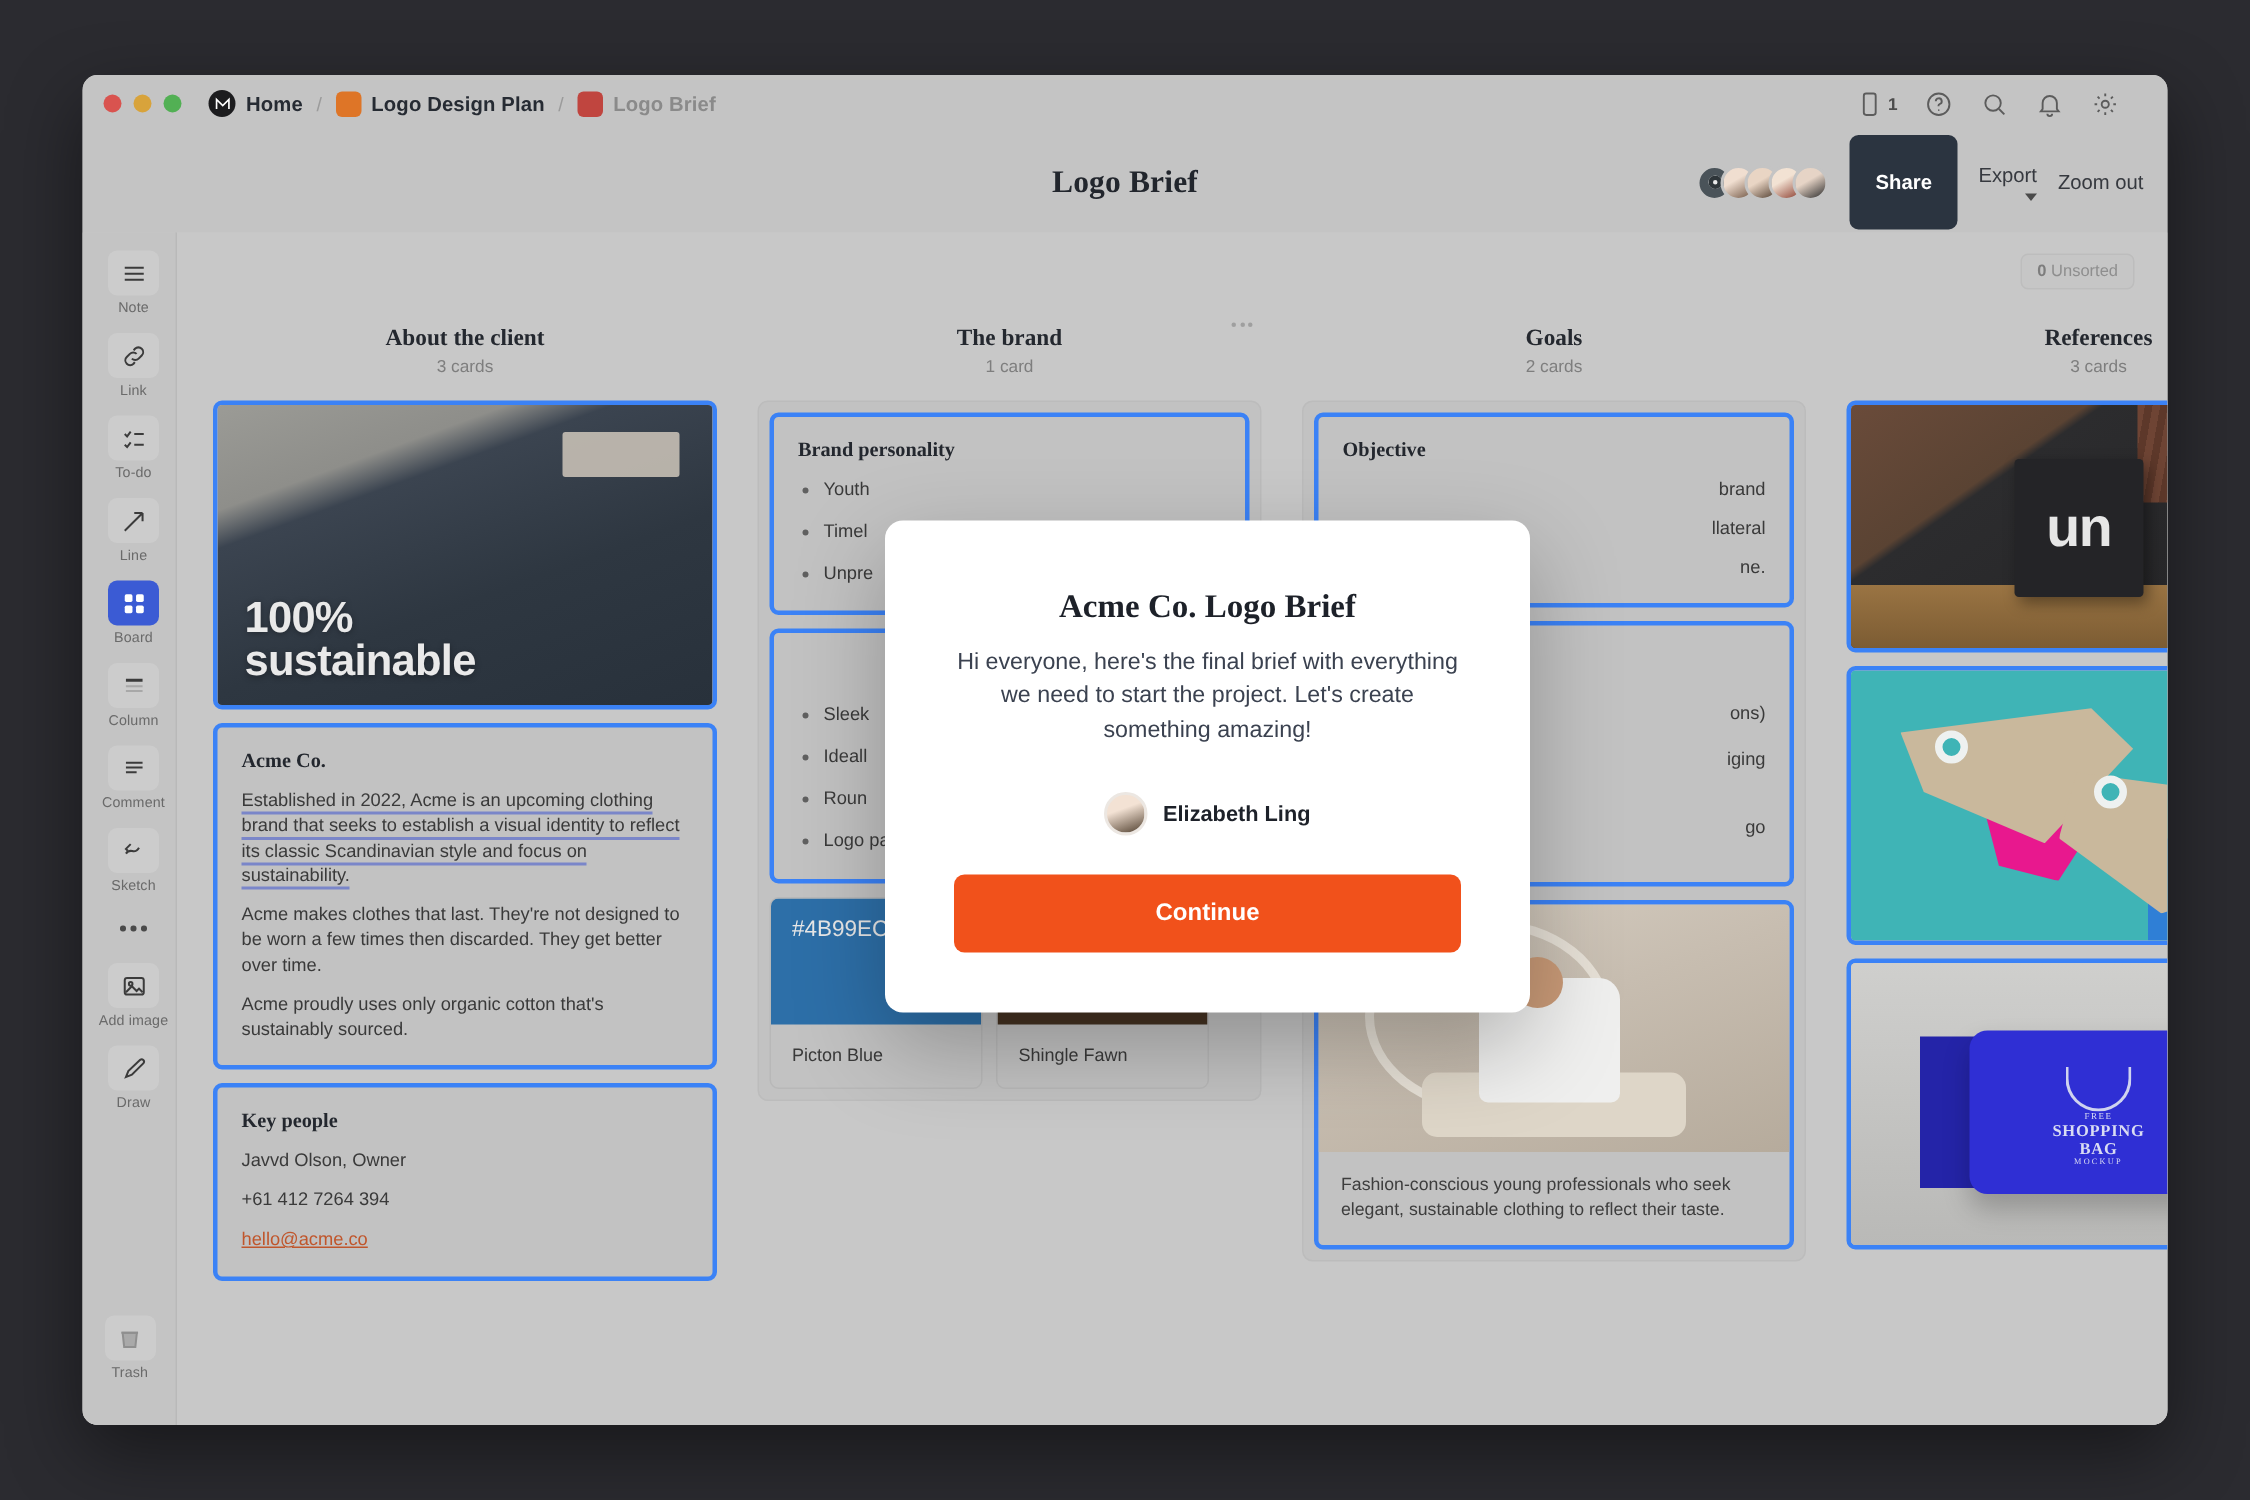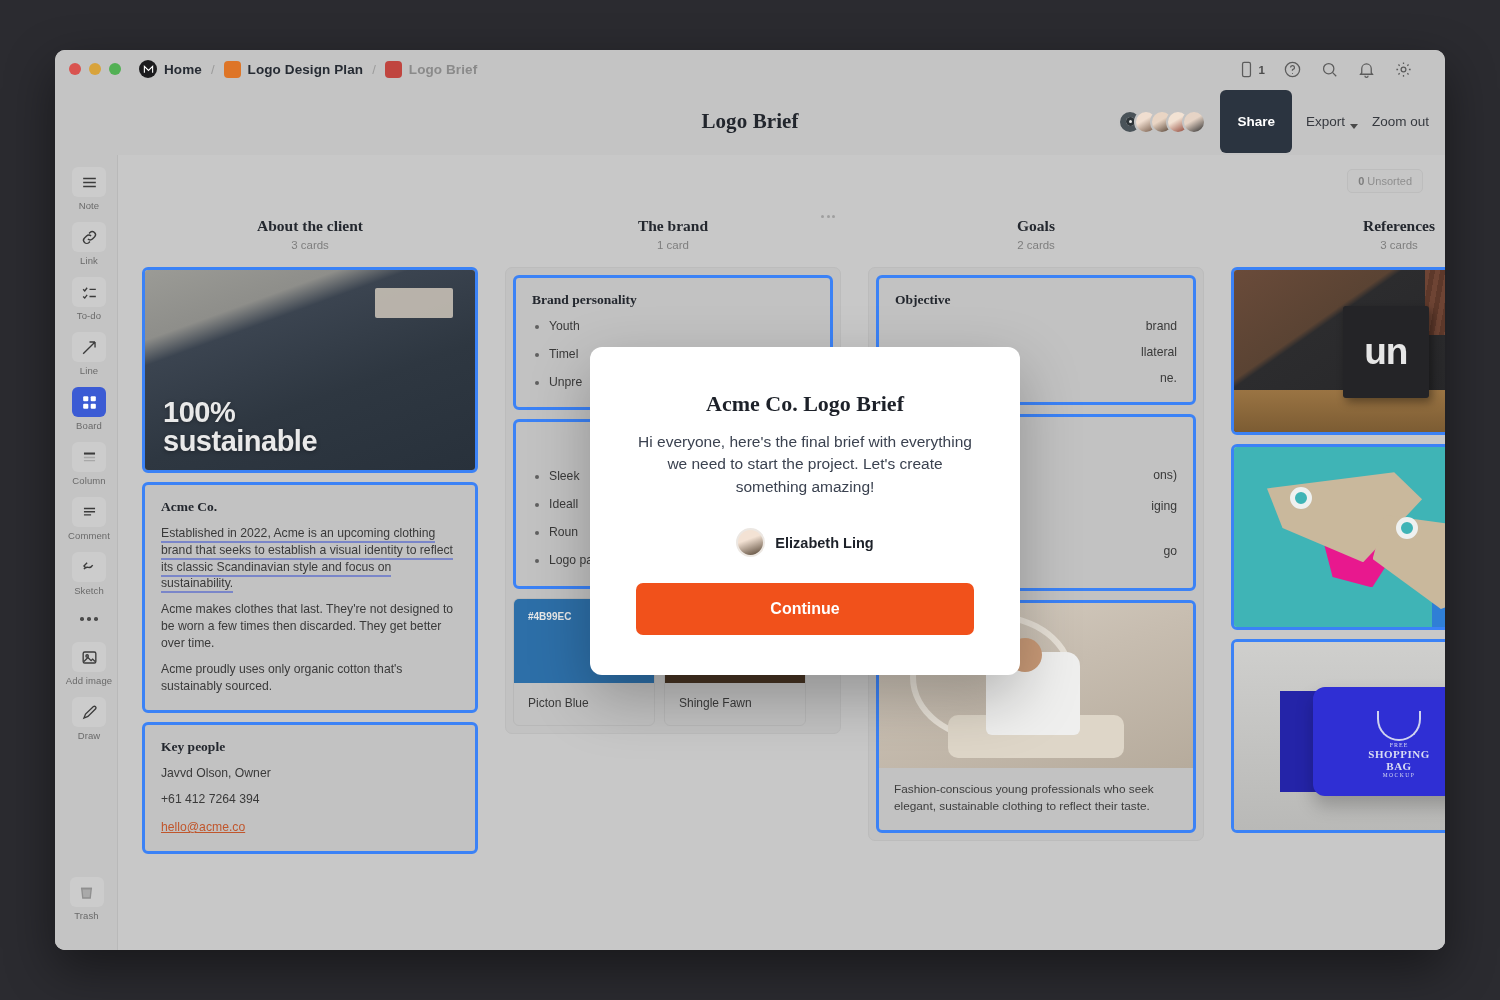--- a/index.html
+++ b/index.html
@@ -103,21 +103,21 @@
 
   .share-btn {
     background: #2b3440; color: #fff;
     font-size: 13.5px; font-weight: 700;
     padding: 24px 17px; border-radius: 6px;
     border: none; cursor: pointer;
   }
   .export-btn, .zoomout-btn {
     background: transparent; border: none; cursor: pointer;
     font-size: 13.5px; color: #36393f; font-weight: 500;
-    display: flex; align-items: flex-end; gap: 5px;
+    display: flex; align-items: flex-end; gap: 5px; flex-direction: column;
   }
   .caret { width: 0; height: 0; border-left: 4px solid transparent; border-right: 4px solid transparent; border-top: 5px solid #4a4a4a; }
 
   
   .body { display: flex; height: calc(900px - 38px - 67px); background: #c8c8c8; }
 
   
   .rail {
     width: 63px; flex: 0 0 63px;
     background: #c4c4c4;
@@ -224,21 +224,21 @@
   .chair-ring { position: absolute; left: 10%; top: 6%; width: 52%; height: 78%; border: 6px solid #e6e0d6; border-radius: 50%; }
   .person-body { position: absolute; left: 34%; top: 30%; width: 30%; height: 50%; background: #efefee; border-radius: 14px 14px 6px 6px; }
   .person-head { position: absolute; left: 41%; top: 21%; width: 34px; height: 34px; border-radius: 50%; background: #c99a77; }
   .person-legs { position: absolute; left: 22%; top: 68%; width: 56%; height: 26%; background: #ded6c8; border-radius: 10px; }
 
   .cap { padding: 13px 15px 15px; font-size: 11.8px; line-height: 1.45; color: #3d3d3d; }
 
   
   .swatch-row { display: flex; gap: 9px; }
   .swatch-card { width: 142px; background: #c2c2c2; border: 1px solid #b8b8b8; border-radius: 6px; overflow: hidden; }
-  .sw-fill { height: 84px; padding: 12px 14px; font-size: 10px; color: #e8e8e8; font-weight: 700; }
+  .sw-fill { height: 84px; padding: 12px 14px; font-size: 15px; color: #e8e8e8; font-weight: 400; }
   .sw-fill.dark { color: #d8cfc6; }
   .sw-name { padding: 13px 14px 15px; font-size: 12px; color: #3a3a3a; }
 
   
   .scrim { position: absolute; inset: 0; background: rgba(255,255,255,0.0); }
   .modal {
     position: absolute;
     left: 535px; top: 297px;
     width: 430px;
     background: #fff;

